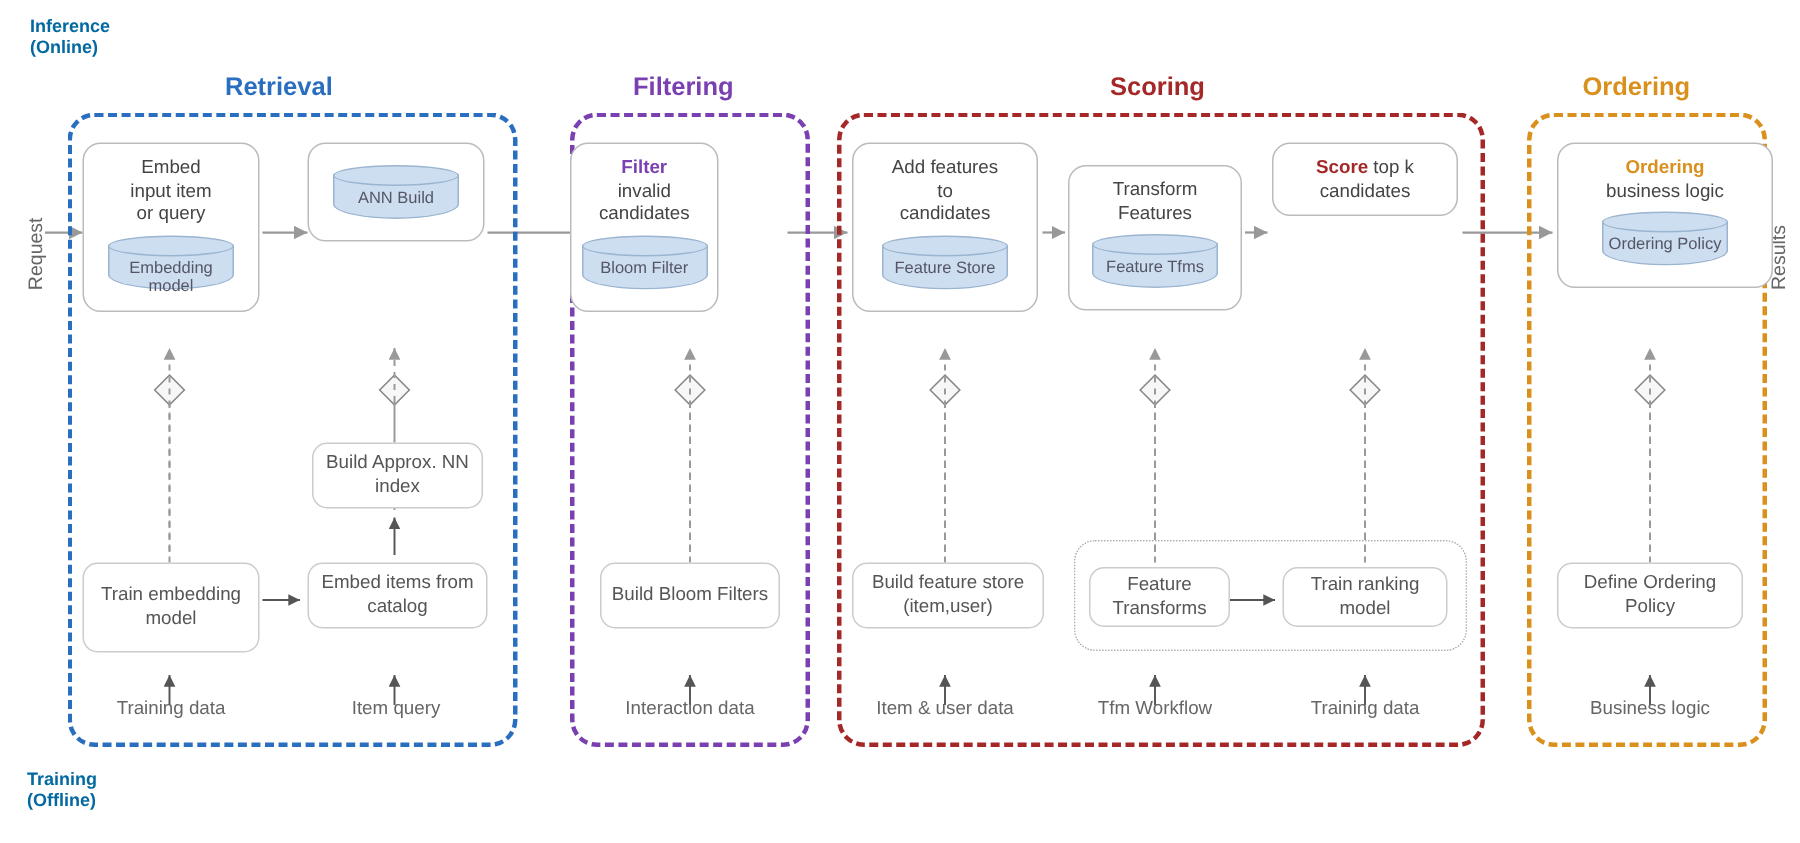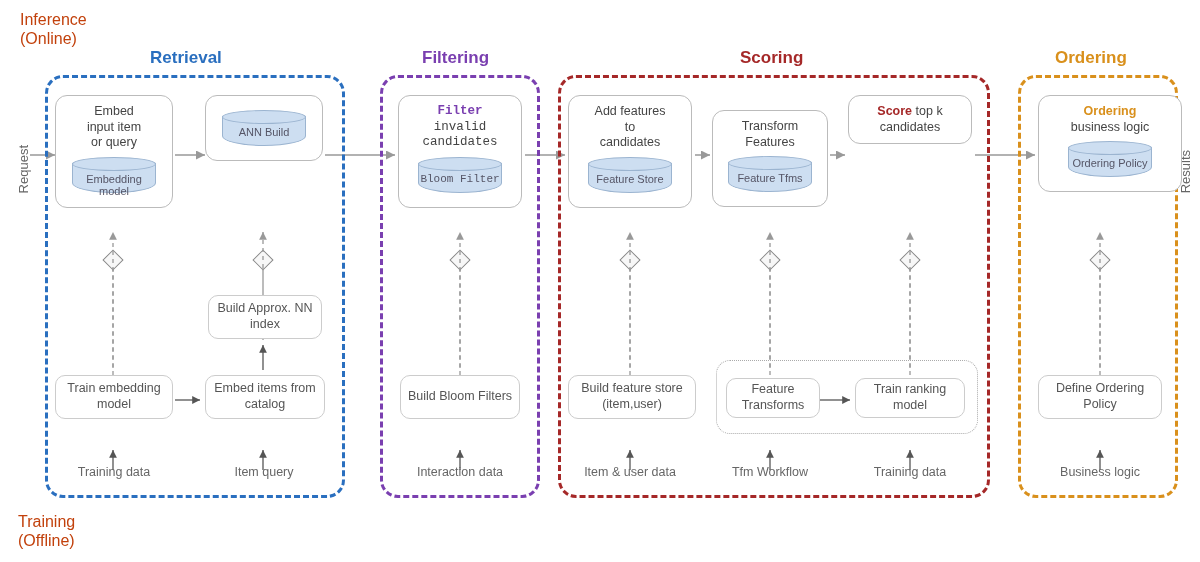--- a/index.html
+++ b/index.html
@@ -5,23 +5,23 @@
 * { box-sizing: border-box; margin: 0; padding: 0; }
 body {
   font-family: 'Segoe UI', Arial, sans-serif;
   width: 1200px;
   height: 562px;
   position: relative;
   background: #fff;
 }
 .section-label {
   position: absolute;
-  font-size: 16px;
-  font-weight: 400;
-  color: #c2410c;
+  font-size: 12px;
+  font-weight: 700;
+  color: #0369a1;
   line-height: 1.2;
 }
 .stage-title {
   position: absolute;
   font-size: 17px;
   font-weight: 600;
   text-align: center;
 }
 .stage-box {
   position: absolute;
@@ -225,21 +225,21 @@
 </div>
 
 <div class="node-box" style="left:205px; top:95px; width:118px;">
   <div class="db-shape">
     <div class="cyl-body"></div>
       <div class="cyl-top"></div>
     <div class="db-label">ANN Build</div>
   </div>
 </div>
 
-<div class="node-box" style="left:398px; top:95px; width:124px;font-family:Liberation Mono, monospace;">
+<div class="node-box" style="left:380px; top:95px; width:99px;">
   <div class="node-text"><strong style="color:#7a3fb0;">Filter</strong><span> invalid candidates</span></div>
   <div class="db-shape">
     <div class="cyl-body"></div>
       <div class="cyl-top"></div>
     <div class="db-label">Bloom Filter</div>
   </div>
 </div>
 
 <div class="node-box" style="left:568px; top:95px; width:124px;">
   <div class="node-text">Add features to candidates</div>
@@ -266,21 +266,21 @@
 <div class="node-box" style="left:1038px; top:95px; width:144px;">
   <div class="node-text"><strong style="color:#d9901c;">Ordering</strong><span> business logic</span></div>
   <div class="db-shape">
     <div class="cyl-body"></div>
       <div class="cyl-top"></div>
     <div class="db-label">Ordering Policy</div>
   </div>
 </div>
 
 <div class="small-box" style="left:208px; top:295px; width:114px; height:44px;">Build Approx. NN index</div>
-<div class="small-box" style="left:55px; top:375px; width:118px; height:44px;">Train embedding model</div>
+<div class="small-box" style="left:55px; top:375px; width:118px; height:60px;">Train embedding model</div>
 <div class="small-box" style="left:205px; top:375px; width:120px; height:44px;">Embed items from catalog</div>
 <div class="small-box" style="left:400px; top:375px; width:120px; height:44px;">Build Bloom Filters</div>
 <div class="small-box" style="left:568px; top:375px; width:128px; height:44px;">Build feature store (item,user)</div>
 
 <div class="dotted-group" style="left:716px; top:360px; width:262px; height:74px;"></div>
 <div class="small-box" style="left:726px; top:378px; width:94px; height:40px;">Feature Transforms</div>
 <div class="small-box" style="left:855px; top:378px; width:110px; height:40px;">Train ranking model</div>
 
 <div class="small-box" style="left:1038px; top:375px; width:124px; height:44px;">Define Ordering Policy</div>
 

